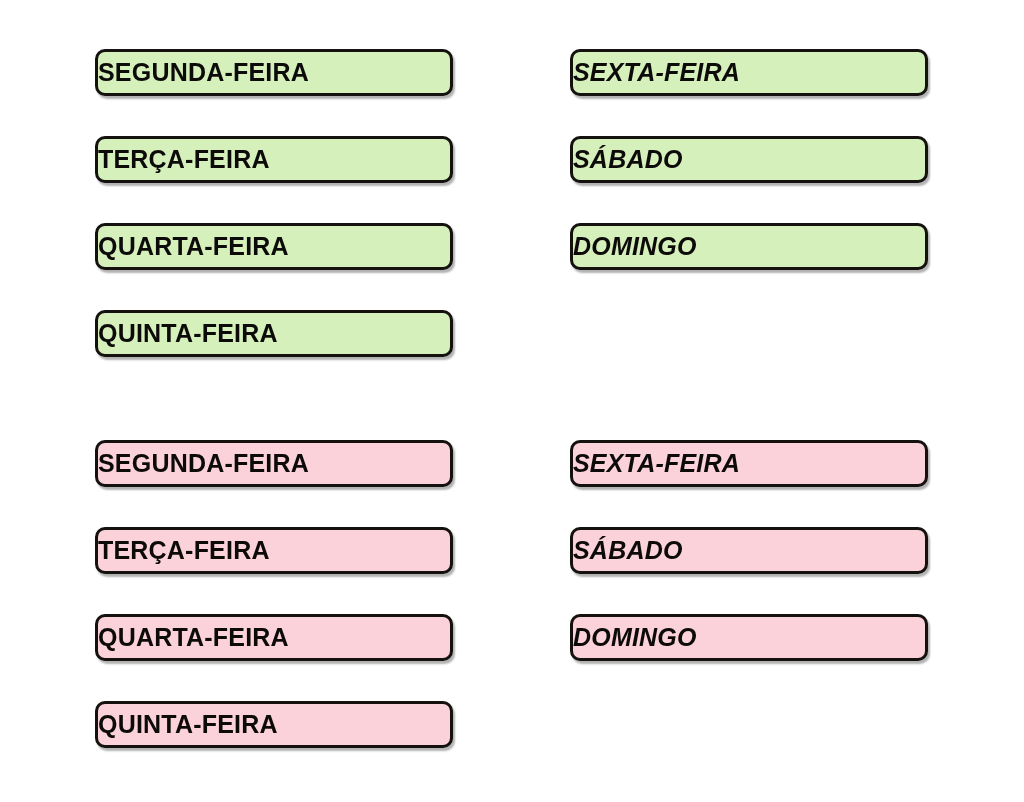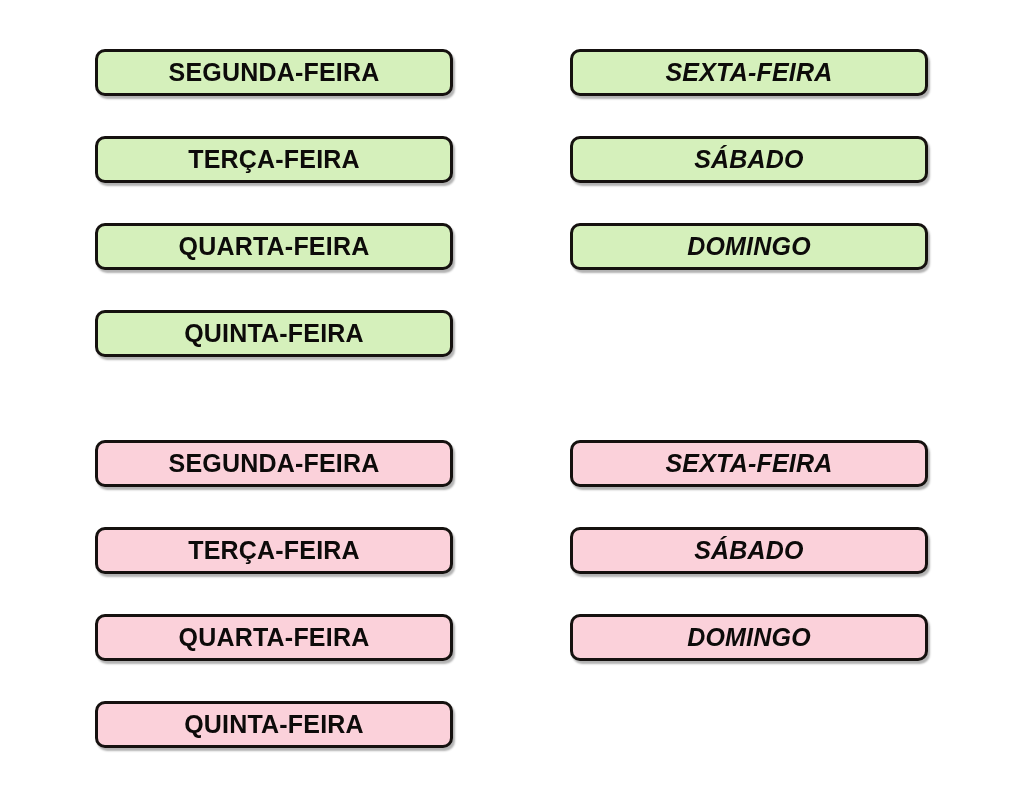--- a/index.html
+++ b/index.html
@@ -43,21 +43,21 @@
   
   .chip {
     box-sizing: border-box;
     width: 358px;
     height: 47px;
     margin-bottom: 40px;
     border: 3px solid #15110f;
     border-radius: 10px;
     display: flex;
     align-items: center;
-    justify-content: center;
+    justify-content: flex-start;
     box-shadow: 2px 3px 2px rgba(0, 0, 0, 0.30);
     user-select: none;
   }
   .chip:last-child { margin-bottom: 0; }
 
   .chip--green { background: #d5f0bb; }
   .chip--pink  { background: #fbd1da; }
 
   .chip__label {
     font-size: 25px;

